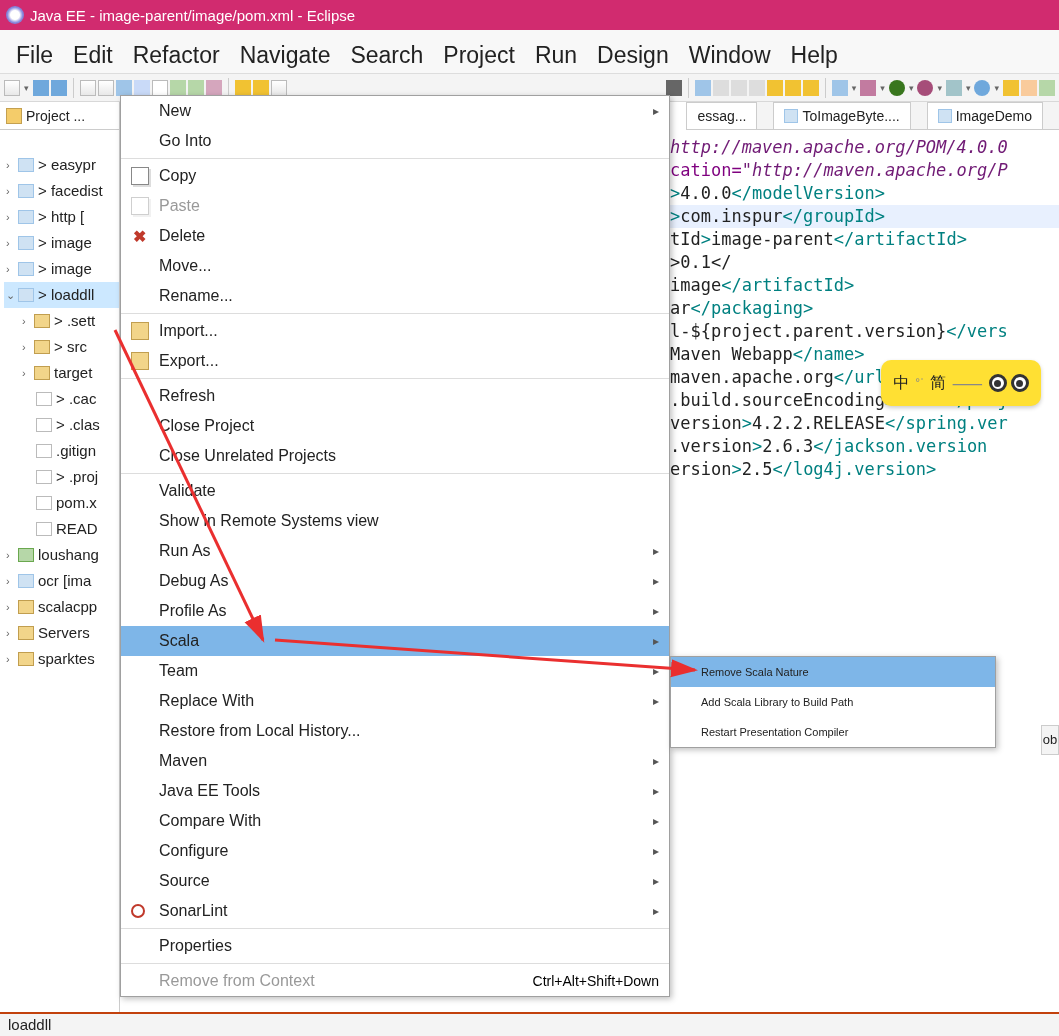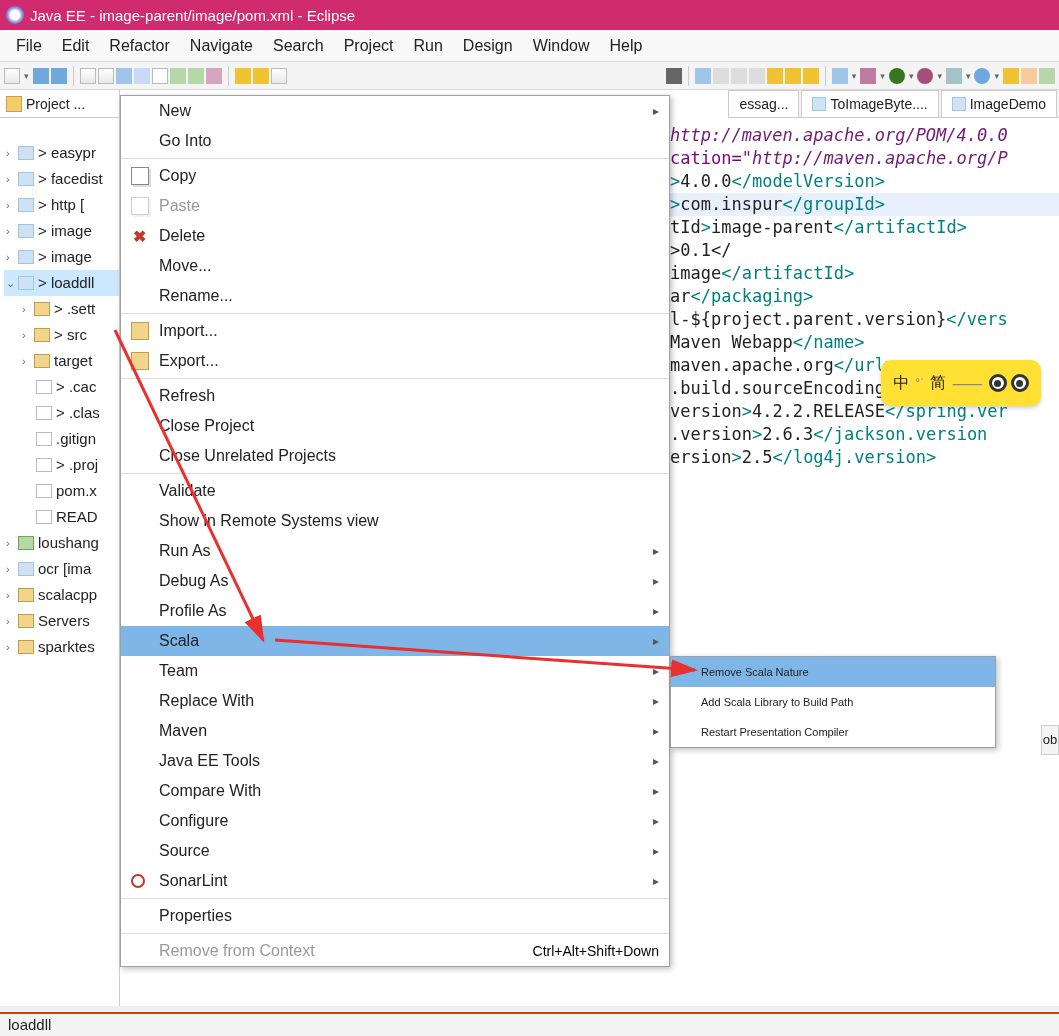--- a/index.html
+++ b/index.html
@@ -1,19 +1,19 @@
 <!DOCTYPE html>
 <html><head>
 <meta charset="utf-8">
 <style>
   * { box-sizing: border-box; margin: 0; padding: 0; }
   body { font-family: "Segoe UI", Arial, sans-serif; font-size: 15px; background: #f0f0f0; color: #222; width: 1059px; height: 1036px; overflow: hidden; position: relative; }
   .titlebar { background: #d12b6f; color: #fff; height: 30px; display: flex; align-items: center; padding: 0 6px; font-size: 15px; }
   .titlebar .icon { width: 18px; height: 18px; margin-right: 6px; background: radial-gradient(circle, #fff 35%, #8a8adf 60%, #5d5db2 100%); border-radius: 50%; display: inline-block; }
-  .menubar { background: #f8f8f8; border-bottom: 1px solid #ddd; height: 32px; display: flex; align-items: center; padding: 0 6px; font-size: 16px; }
+  .menubar { background: #f8f8f8; border-bottom: 1px solid #ddd; height: 44px; display: flex; align-items: flex-end; padding: 0 6px; font-size: 23px; }
   .menubar span { padding: 4px 10px; cursor: default; }
   .toolbar { background: #f4f4f4; border-bottom: 1px solid #d8d8d8; height: 28px; display: flex; align-items: center; padding: 0 4px; gap: 2px; }
   .toolbar .tbtn { width: 16px; height: 16px; display: inline-block; border: 1px solid transparent; }
   .toolbar .sep { width: 1px; height: 20px; background: #ccc; margin: 0 4px; }
   .toolbar .new { background: linear-gradient(#fff,#e8e8e8); border: 1px solid #bbb; }
   .toolbar .save { background: #6fa8dc; }
   .toolbar .dbg { background: #9fc5e8; }
   .toolbar .run { background: #38761d; border-radius: 50%; }
   .toolbar .gear { background: #a64d79; border-radius: 50%; }
   .toolbar .globe { background: #6fa8dc; border-radius: 50%; }
@@ -26,21 +26,21 @@
   .tree { padding: 6px 0 0 4px; font-size: 15px; line-height: 26px; white-space: nowrap; }
   .tree-row { display: flex; align-items: center; padding: 0 2px; }
   .tree-row.sel { background: #cce8ff; }
   .tree-row .caret { width: 12px; color: #666; font-size: 11px; }
   .tree-row .ficon { width: 16px; height: 14px; background: #f2d58a; border: 1px solid #c19e4f; margin-right: 4px; }
   .tree-row .ficon.blue { background: #cfe2f3; border-color: #9fc5e8; }
   .tree-row .ficon.file { background: #fff; border-color: #bbb; }
   .tree-row .ficon.green { background: #b6d7a8; border-color: #6aa84f; }
   .editor-area { flex: 1; background: #fff; position: relative; overflow: hidden; }
   .tabs { display: flex; height: 28px; background: #f4f4f4; border-bottom: 1px solid #ccc; position: absolute; right: 0; top: 0; }
-  .tabs .tab { padding: 4px 10px; border: 1px solid #ccc; border-bottom: none; background: #fff; margin-right: 2px; font-size: 14px; display: flex; align-items: center; gap: 4px; }
+  .tabs .tab { padding: 4px 10px; border: 1px solid #ccc; border-bottom: none; background: #fff; margin-right: 16px; font-size: 14px; display: flex; align-items: center; gap: 4px; }
   .tabs .tab .xicon { width: 14px; height: 14px; background: #cfe2f3; border: 1px solid #9fc5e8; }
   .code { position: absolute; top: 28px; left: 0; right: 0; bottom: 0; font-family: "Consolas", monospace; font-size: 17px; padding: 6px 0 0 0; white-space: pre; overflow: hidden; line-height: 23px; }
   .tag { color: #008080; }
   .attr { color: #7f007f; }
   .str { color: #701a75; font-style: italic; }
   .context-menu { position: absolute; top: 95px; left: 120px; width: 550px; background: #fff; border: 1px solid #a0a0a0; box-shadow: 2px 2px 6px rgba(0,0,0,0.25); z-index: 100; font-size: 16px; }
   .context-menu .row { display: flex; align-items: center; height: 30px; padding: 0 10px 0 38px; position: relative; }
   .context-menu .row.highlight { background: #7eb6e8; }
   .context-menu .row.disabled { color: #999; }
   .context-menu .row .arrow { margin-left: auto; font-size: 12px; color: #555; }
@@ -340,20 +340,23 @@
     </div>
   <div class="row">
       <span>Team</span>
       <span class="arrow">▸</span>
     </div>
   <div class="row">
       <span>Replace With</span>
       <span class="arrow">▸</span>
     </div>
   <div class="row">
+      <span>Restore from Local History...</span>
+    </div>
+  <div class="row">
       <span>Maven</span>
       <span class="arrow">▸</span>
     </div>
   <div class="row">
       <span>Java EE Tools</span>
       <span class="arrow">▸</span>
     </div>
   <div class="row">
       <span>Compare With</span>
       <span class="arrow">▸</span>

